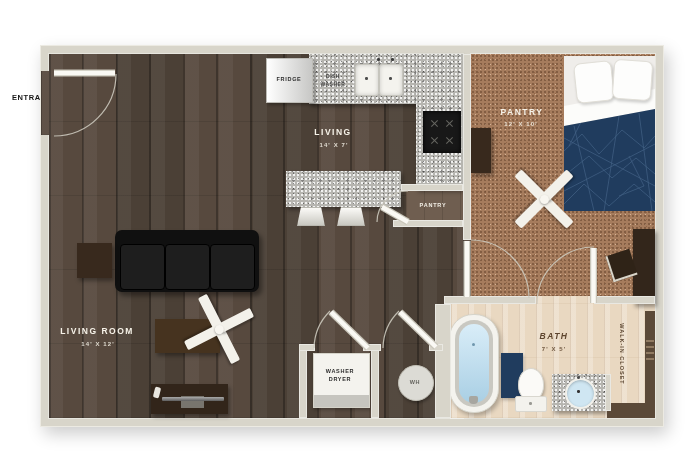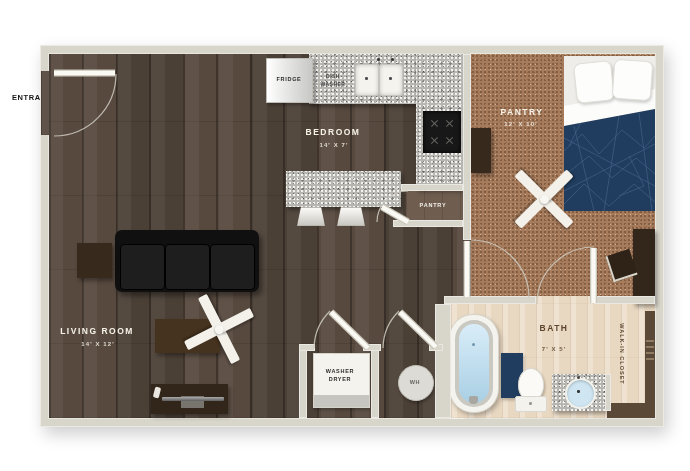--- a/index.html
+++ b/index.html
@@ -231,27 +231,27 @@
         <line x1="552.5" y1="202" x2="552.5" y2="257"></line>
         <line x1="367" y1="176" x2="341" y2="161"></line>
         <line x1="327" y1="302" x2="290" y2="266"></line>
         <line x1="395" y1="301" x2="359" y2="266"></line>
       </g>
     </svg>
 
     <div class="ctr room-name" style="left:56px;top:285px;">LIVING ROOM</div>
     <div class="ctr room-dims" style="left:57px;top:298px;">14' X 12'</div>
 
-    <div class="ctr room-name" style="left:292px;top:86px;">BEDROOM</div>
+    <div class="ctr room-name" style="left:292px;top:86px;">LIVING</div>
     <div class="ctr room-dims" style="left:293px;top:99px;">14' X 7'</div>
 
     <div class="ctr room-name" style="left:481px;top:66px;">PANTRY</div>
     <div class="ctr room-dims" style="left:480px;top:78px;">12' X 10'</div>
 
-    <div class="ctr room-name dark" style="left:513px;top:282px;">BATH</div>
+    <div class="ctr room-name dark" style="left:513px;top:290px;font-style:italic;">BATH</div>
     <div class="ctr room-dims dark" style="left:513px;top:303px;">7' X 5'</div>
 
     <div class="ctr pantry-label" style="left:392px;top:159px;">PANTRY</div>
 
     <div class="ctr small-label" style="left:299px;top:329px;">WASHER
 DRYER</div>
     <div class="ctr wh-label" style="left:374px;top:336px;">WH</div>
 
     <div class="ctr closet-label" style="left:581px;top:308px;">WALK-IN CLOSET</div>
 

